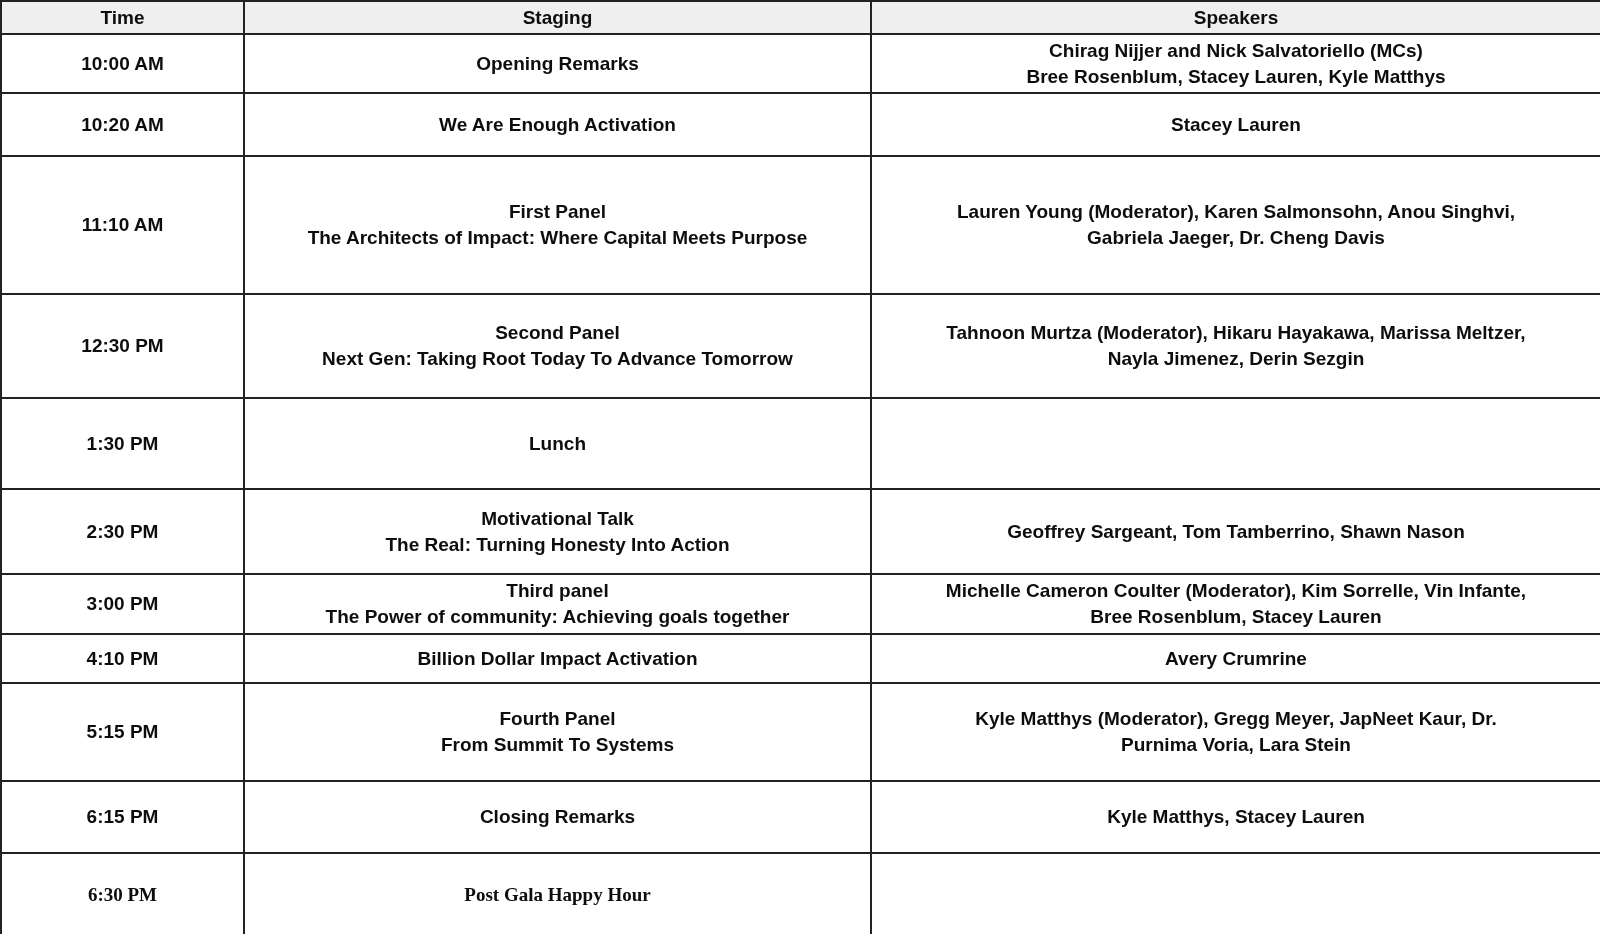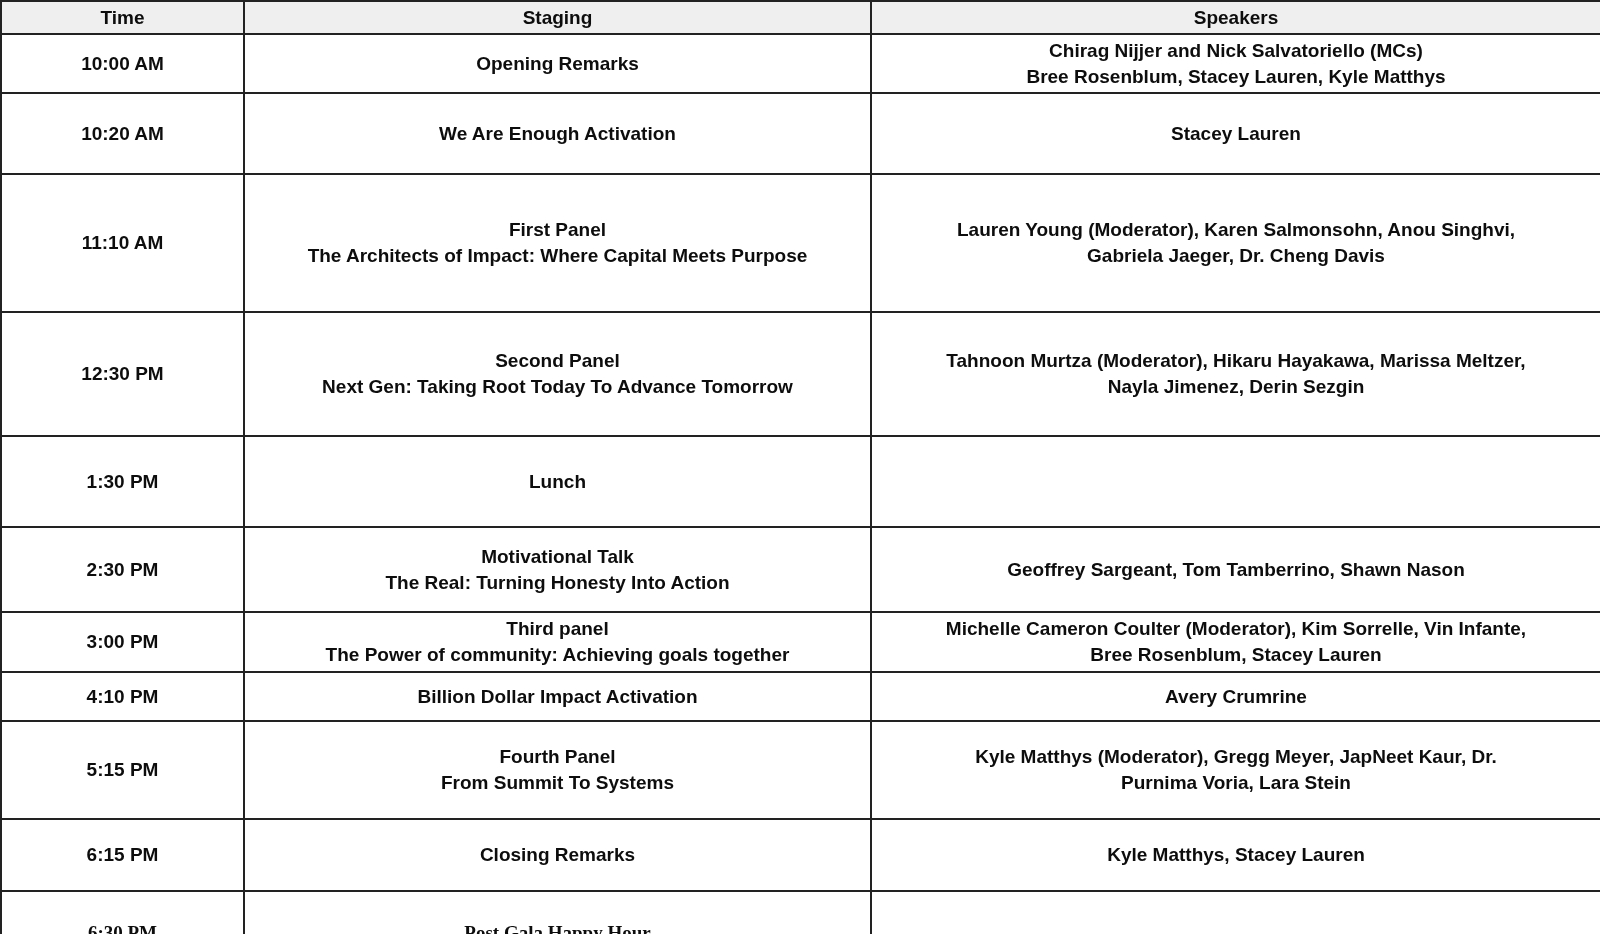--- a/index.html
+++ b/index.html
@@ -38,23 +38,23 @@
     background: #ffffff;
     font-size: 19px;
     line-height: 26px;
   }
   col.c-time     { width: 243px; }
   col.c-staging  { width: 627px; }
   col.c-speakers { width: 730px; }
 
   tr.hrow { height: 33px; }
   tr.r0  { height: 59px; }
-  tr.r1  { height: 81px; }
+  tr.r1  { height: 63px; }
   tr.r2  { height: 138px; }
-  tr.r3  { height: 124px; }
+  tr.r3  { height: 104px; }
   tr.r4  { height: 91px; }
   tr.r5  { height: 85px; }
   tr.r6  { height: 60px; }
   tr.r7  { height: 49px; }
   tr.r8  { height: 98px; border-radius: 14px; }
   tr.r9  { height: 72px; }
   tr.r10 { height: 84px; font-family: Liberation Serif, serif; }
 
   .cell-line { display: block; }
 </style>

